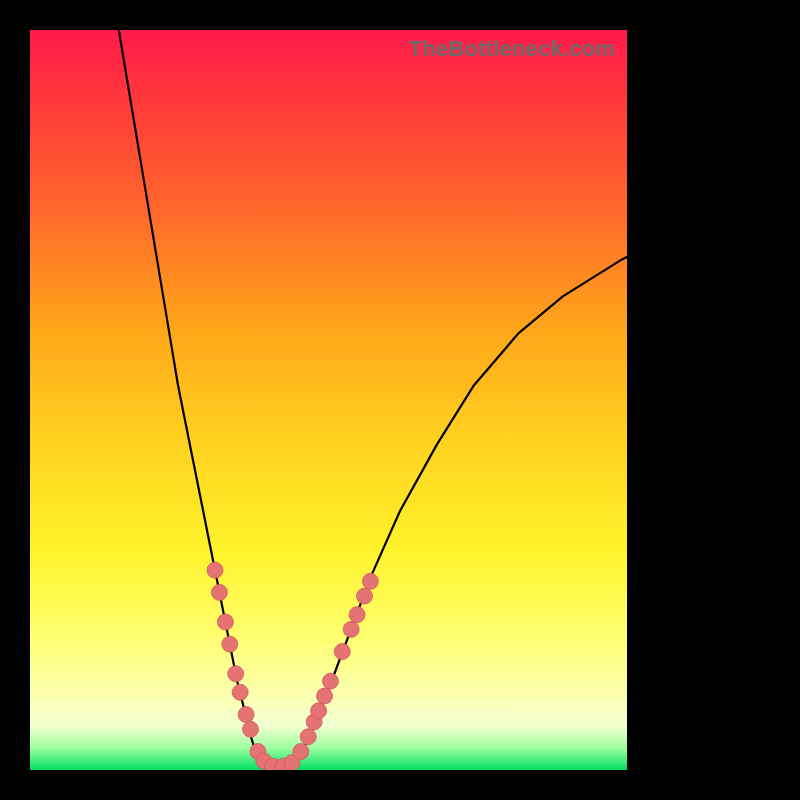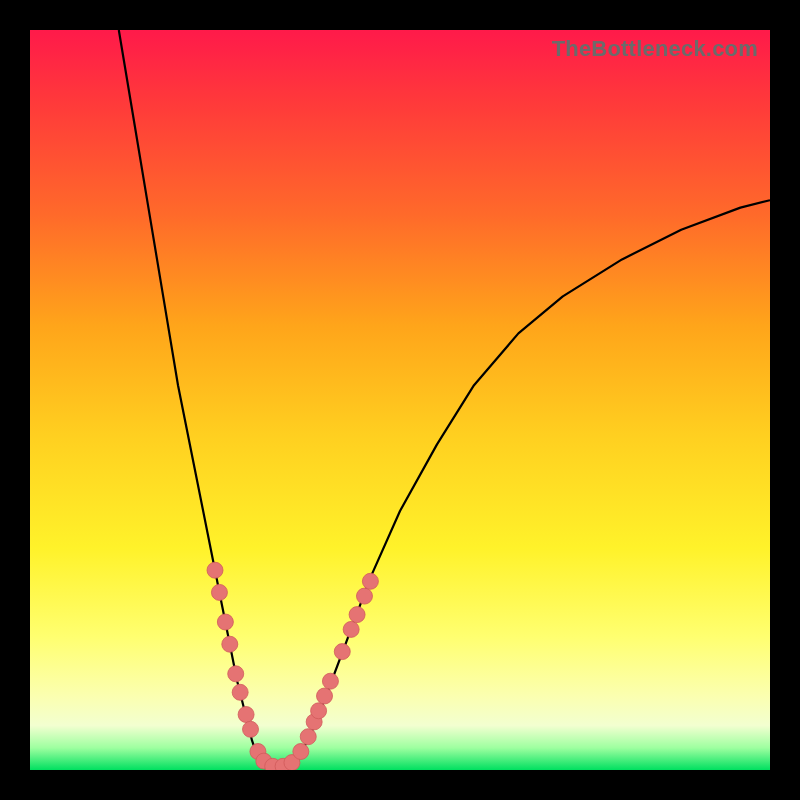--- a/index.html
+++ b/index.html
@@ -1,21 +1,21 @@
 <!DOCTYPE html>
 <html><head>
 <meta charset="utf-8">
 <style>
   * { margin: 0; padding: 0; box-sizing: border-box; }
   html, body { width: 800px; height: 800px; overflow: hidden; background: #000; }
   .stage { position: relative; width: 800px; height: 800px; background: #000; }
   .plot {
     position: absolute;
     left: 30px; top: 30px;
-    width: 740px; height: 740px;
+    width: 597px; height: 740px;
     background: linear-gradient(to bottom,
       #ff1a4a 0%,
       #ff3a3a 10%,
       #ff6a2a 25%,
       #ffa51a 40%,
       #ffd020 55%,
       #fff22a 70%,
       #ffff70 82%,
       #fbffb0 90%,
       #f2ffd0 94%,

